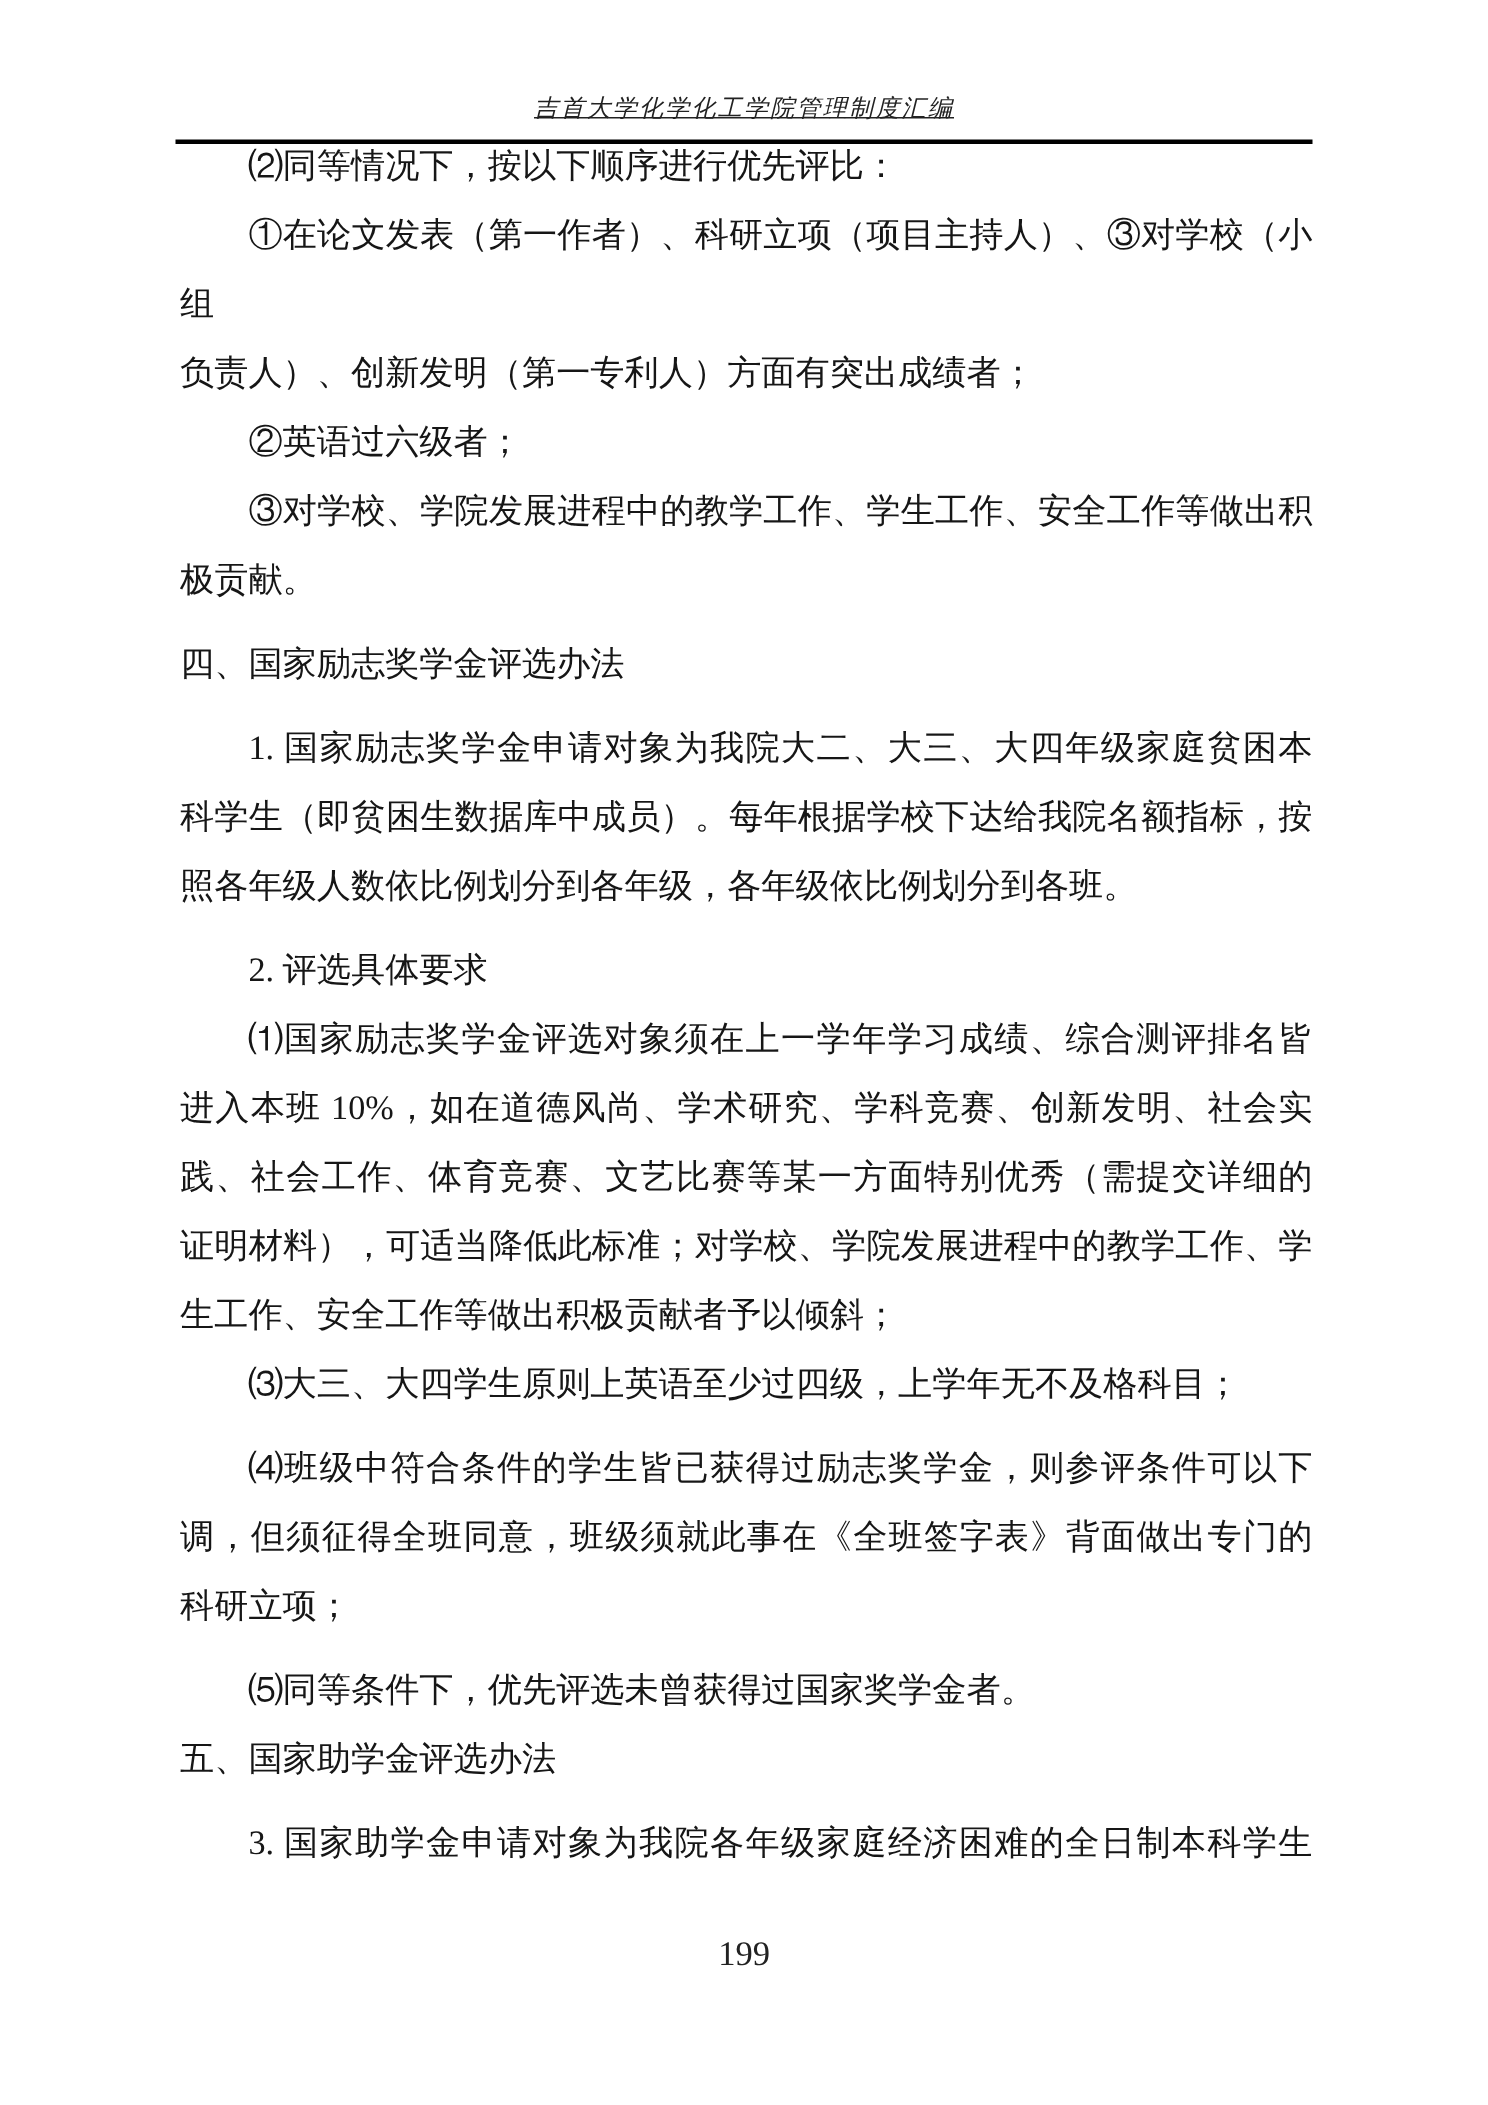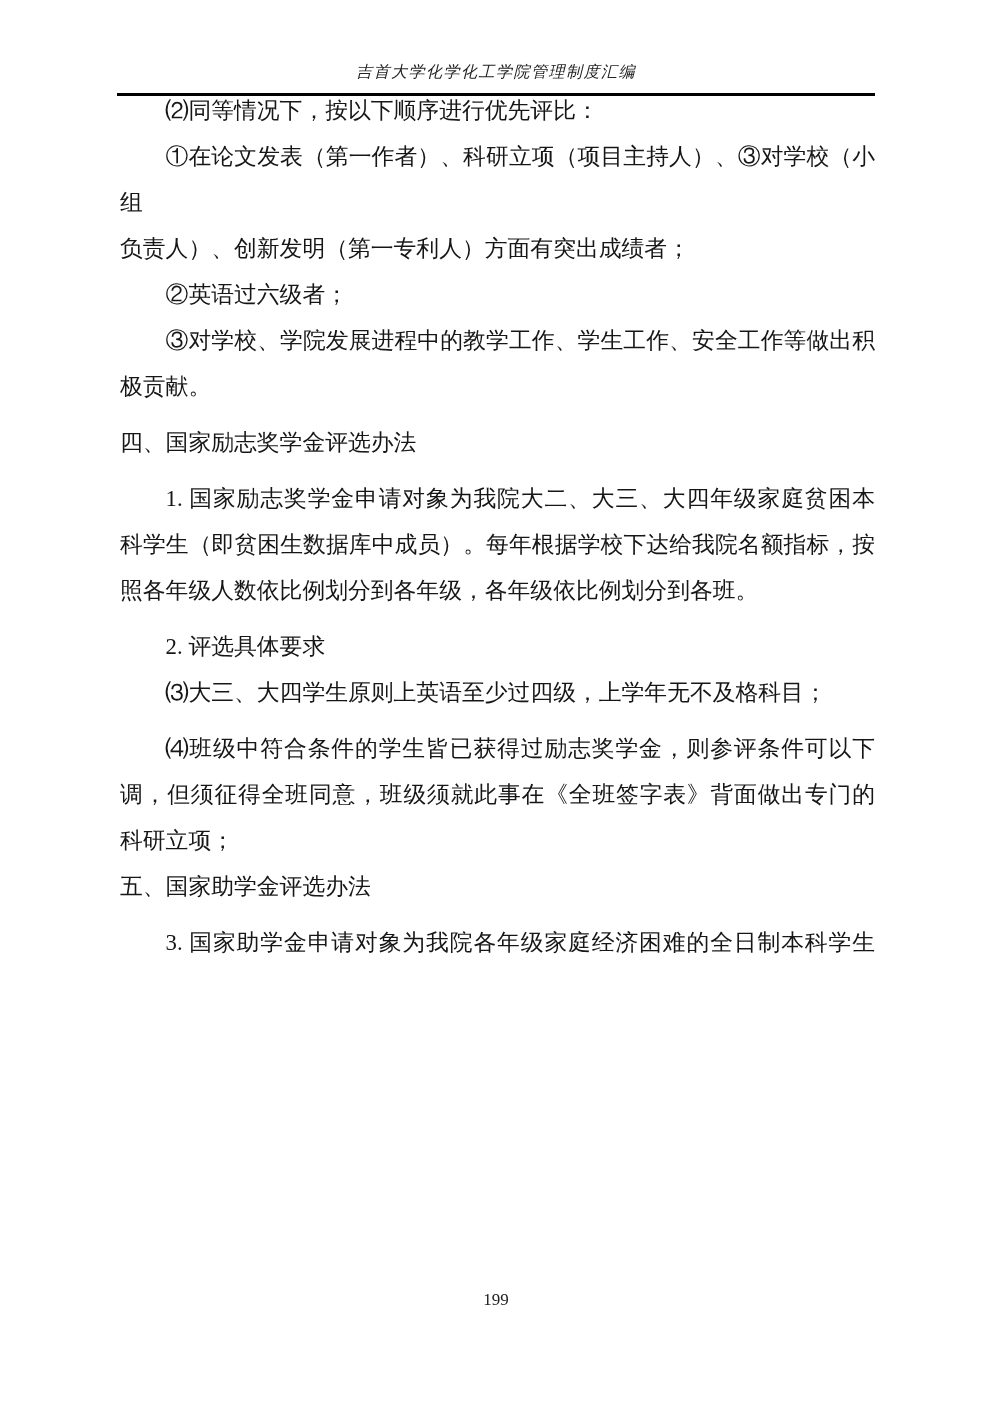--- a/index.html
+++ b/index.html
@@ -15,20 +15,21 @@
   .page-header-text {
     position: absolute;
     top: 62px;
     left: 0;
     width: 100%;
     text-align: center;
     font-size: 16px;
     font-style: italic;
     letter-spacing: 1.5px;
     color: #222;
+    text-decoration: underline;
   }
   .page-header-rule {
     position: absolute;
     top: 93px;
     left: 117px;
     width: 758px;
     height: 3px;
     background: #000;
   }
   .doc-content {
@@ -49,21 +50,21 @@
     text-align: justify;
     text-align-last: justify;
   }
   .line.first { text-indent: 2em; }
   .page-footer {
     position: absolute;
     top: 1290px;
     left: 0;
     width: 100%;
     text-align: center;
-    font-size: 17px;
+    font-size: 23px;
     color: #222;
   }
 </style>
 </head>
 <body>
 
 <div class="page-header-text">吉首大学化学化工学院管理制度汇编</div>
 
 <div class="page-header-rule"></div>
 
@@ -87,26 +88,36 @@
     </p>
     <p class="para mt">
       <span class="line fill first">1. 国家励志奖学金申请对象为我院大二、大三、大四年级家庭贫困本</span>
       <span class="line fill">科学生（即贫困生数据库中成员）。每年根据学校下达给我院名额指标，按</span>
       <span class="line">照各年级人数依比例划分到各年级，各年级依比例划分到各班。</span>
     </p>
     <p class="para mt">
       <span class="line first">2. 评选具体要求</span>
     </p>
     <p class="para">
+      <span class="line fill first">⑴国家励志奖学金评选对象须在上一学年学习成绩、综合测评排名皆</span>
+      <span class="line fill">进入本班 10%，如在道德风尚、学术研究、学科竞赛、创新发明、社会实</span>
+      <span class="line fill">践、社会工作、体育竞赛、文艺比赛等某一方面特别优秀（需提交详细的</span>
+      <span class="line fill">证明材料），可适当降低此标准；对学校、学院发展进程中的教学工作、学</span>
+      <span class="line">生工作、安全工作等做出积极贡献者予以倾斜；</span>
+    </p>
+    <p class="para">
       <span class="line first">⑶大三、大四学生原则上英语至少过四级，上学年无不及格科目；</span>
     </p>
     <p class="para mt">
       <span class="line fill first">⑷班级中符合条件的学生皆已获得过励志奖学金，则参评条件可以下</span>
       <span class="line fill">调，但须征得全班同意，班级须就此事在《全班签字表》背面做出专门的</span>
       <span class="line">科研立项；</span>
+    </p>
+    <p class="para mt">
+      <span class="line first">⑸同等条件下，优先评选未曾获得过国家奖学金者。</span>
     </p>
     <p class="para">
       <span class="line">五、国家助学金评选办法</span>
     </p>
     <p class="para mt">
       <span class="line fill first">3. 国家助学金申请对象为我院各年级家庭经济困难的全日制本科学生</span>
     </p>
   </div>
 
 <div class="page-footer">199</div>

